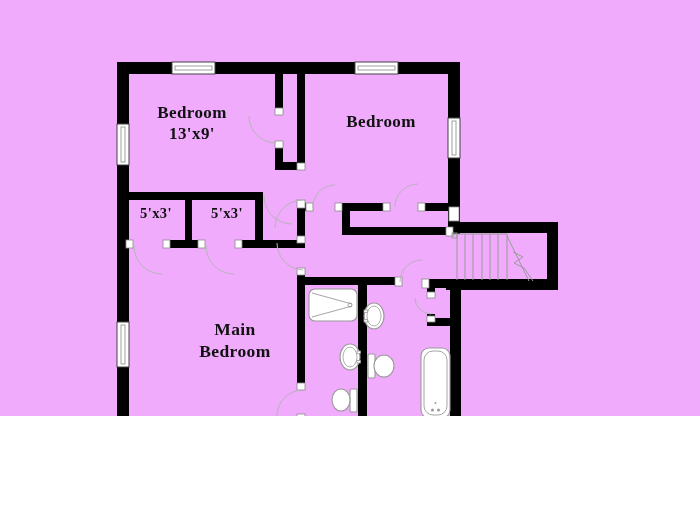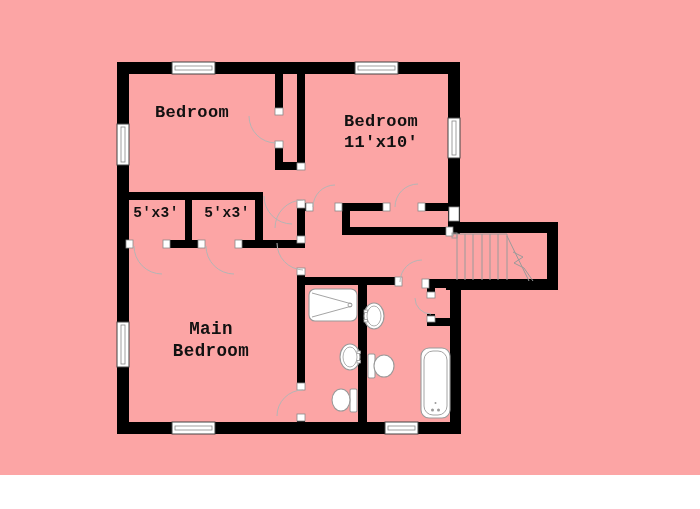--- a/index.html
+++ b/index.html
@@ -1,26 +1,26 @@
 <!DOCTYPE html>
 <html><head>
 <meta charset="utf-8">
 <style>
   html,body{margin:0;padding:0;background:#ffffff;}
-  .canvas{position:relative;width:700px;height:475px;background:#fca5a5;overflow:hidden;
-          font-family:Liberation Mono, monospace;}
+  .canvas{position:relative;width:700px;height:416px;background:#f0abfc;overflow:hidden;
+          font-family:Liberation Serif, serif;}
   svg{position:absolute;left:0;top:0;}
   .room-label{position:absolute;text-align:center;font-weight:700;color:#111111;
               letter-spacing:.4px;pointer-events:none;}
   .room-label .ln{white-space:nowrap;}
   .lbl-bedroom1{left:102px;top:102px;width:180px;font-size:17px;line-height:21px;}
   .lbl-bedroom2{left:291px;top:111px;width:180px;font-size:17px;line-height:21px;}
   .lbl-closet-l{left:116px;top:204px;width:80px;font-size:14.5px;line-height:18px;}
   .lbl-closet-r{left:187px;top:204px;width:80px;font-size:14.5px;line-height:18px;}
-  .lbl-main{left:121px;top:318px;width:180px;font-size:17.5px;line-height:22px;}
+  .lbl-main{left:121px;top:318px;width:180px;font-size:17.5px;line-height:22px;padding-left:24px;}
 </style>
 </head>
 <body>
 
 <div class="canvas">
   <svg id="plan-svg" width="700" height="509" viewBox="0 0 700 509">
       <rect x="117" y="62" width="341" height="12" fill="#000000"></rect>
       <rect x="117" y="62" width="12" height="372" fill="#000000"></rect>
       <rect x="117" y="422" width="344" height="12" fill="#000000"></rect>
       <rect x="448" y="62" width="12" height="172" fill="#000000"></rect>
@@ -128,25 +128,25 @@
       <line x1="482" y1="234" x2="482" y2="280" stroke="#9a9a9a" stroke-width="1"></line>
       <line x1="490" y1="234" x2="490" y2="280" stroke="#9a9a9a" stroke-width="1"></line>
       <line x1="498" y1="234" x2="498" y2="280" stroke="#9a9a9a" stroke-width="1"></line>
       <line x1="507" y1="234" x2="507" y2="280" stroke="#9a9a9a" stroke-width="1"></line>
       <line x1="507" y1="236" x2="529" y2="281" stroke="#9a9a9a" stroke-width="1"></line>
       <polyline points="513,252 523,257 514,263 524,268 533,281" fill="none" stroke="#9a9a9a" stroke-width="1"></polyline>
     </svg>
 
   <div class="room-label lbl-bedroom1">
     <div class="ln">Bedroom</div>
+    <div class="ln">13'x9'</div>
   </div>
 
   <div class="room-label lbl-bedroom2">
     <div class="ln">Bedroom</div>
-    <div class="ln">11'x10'</div>
   </div>
 
   <div class="room-label lbl-closet-l">
     <div class="ln">5'x3'</div>
   </div>
 
   <div class="room-label lbl-closet-r">
     <div class="ln">5'x3'</div>
   </div>
 

